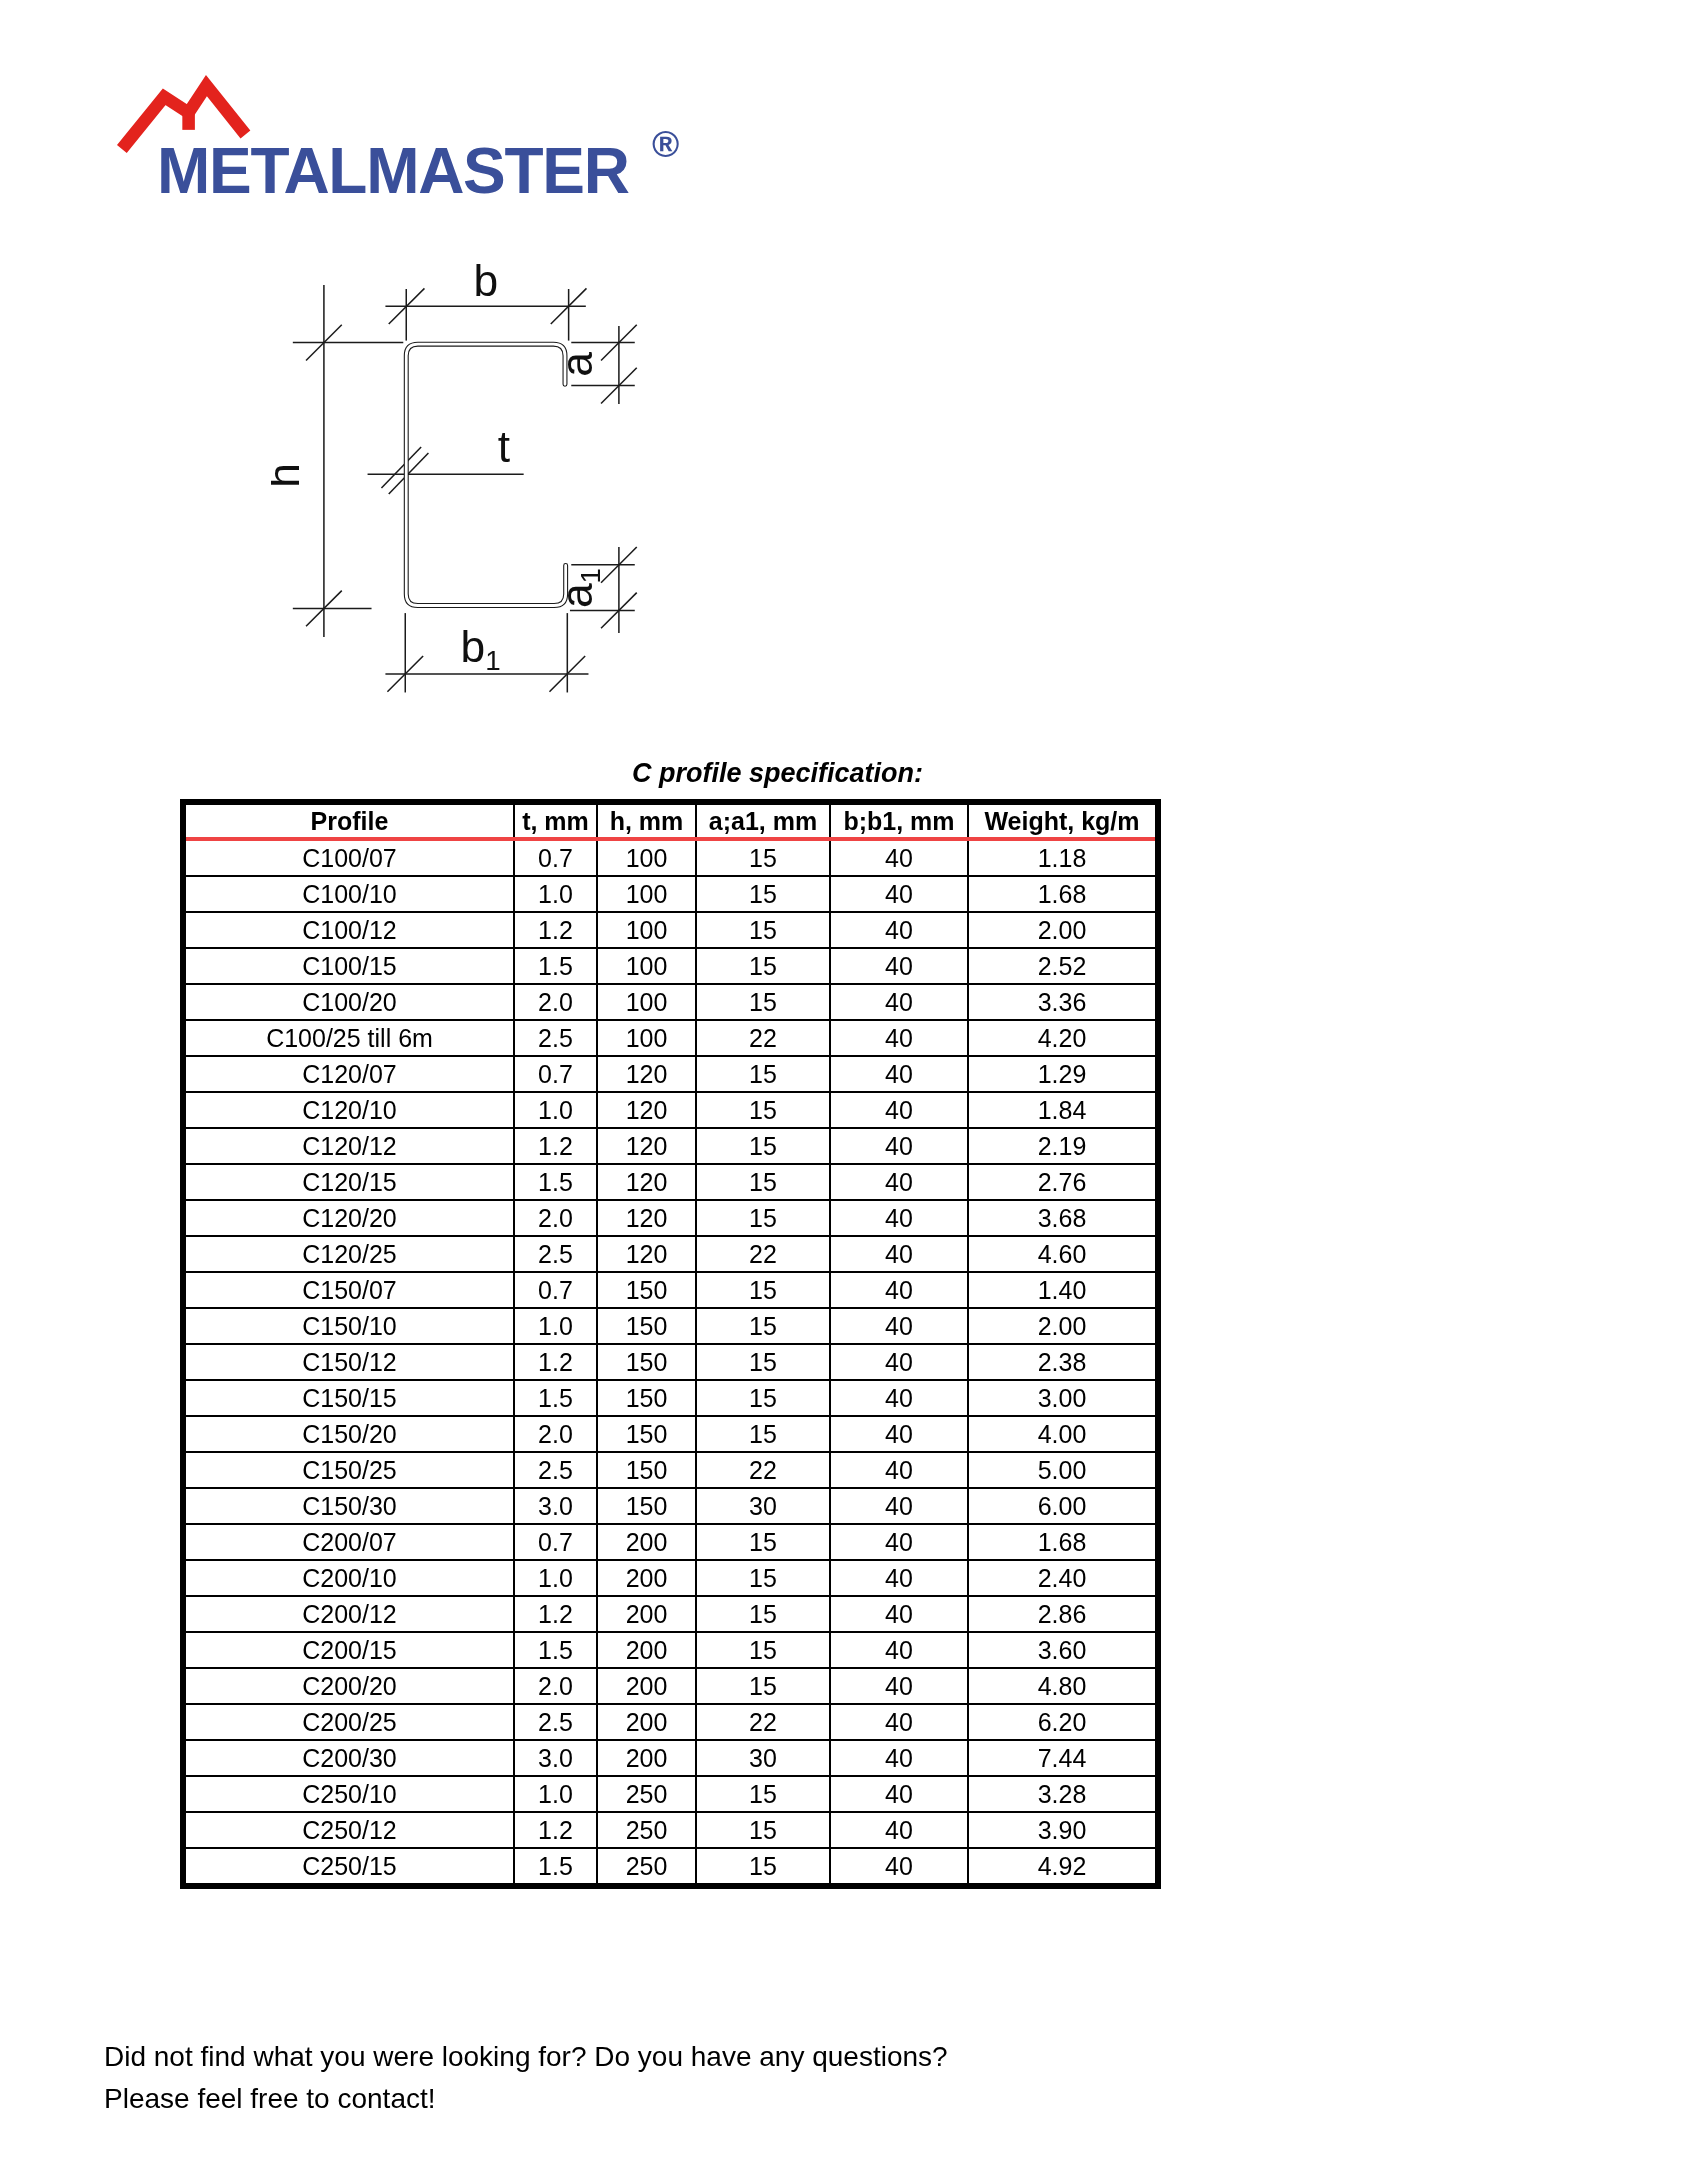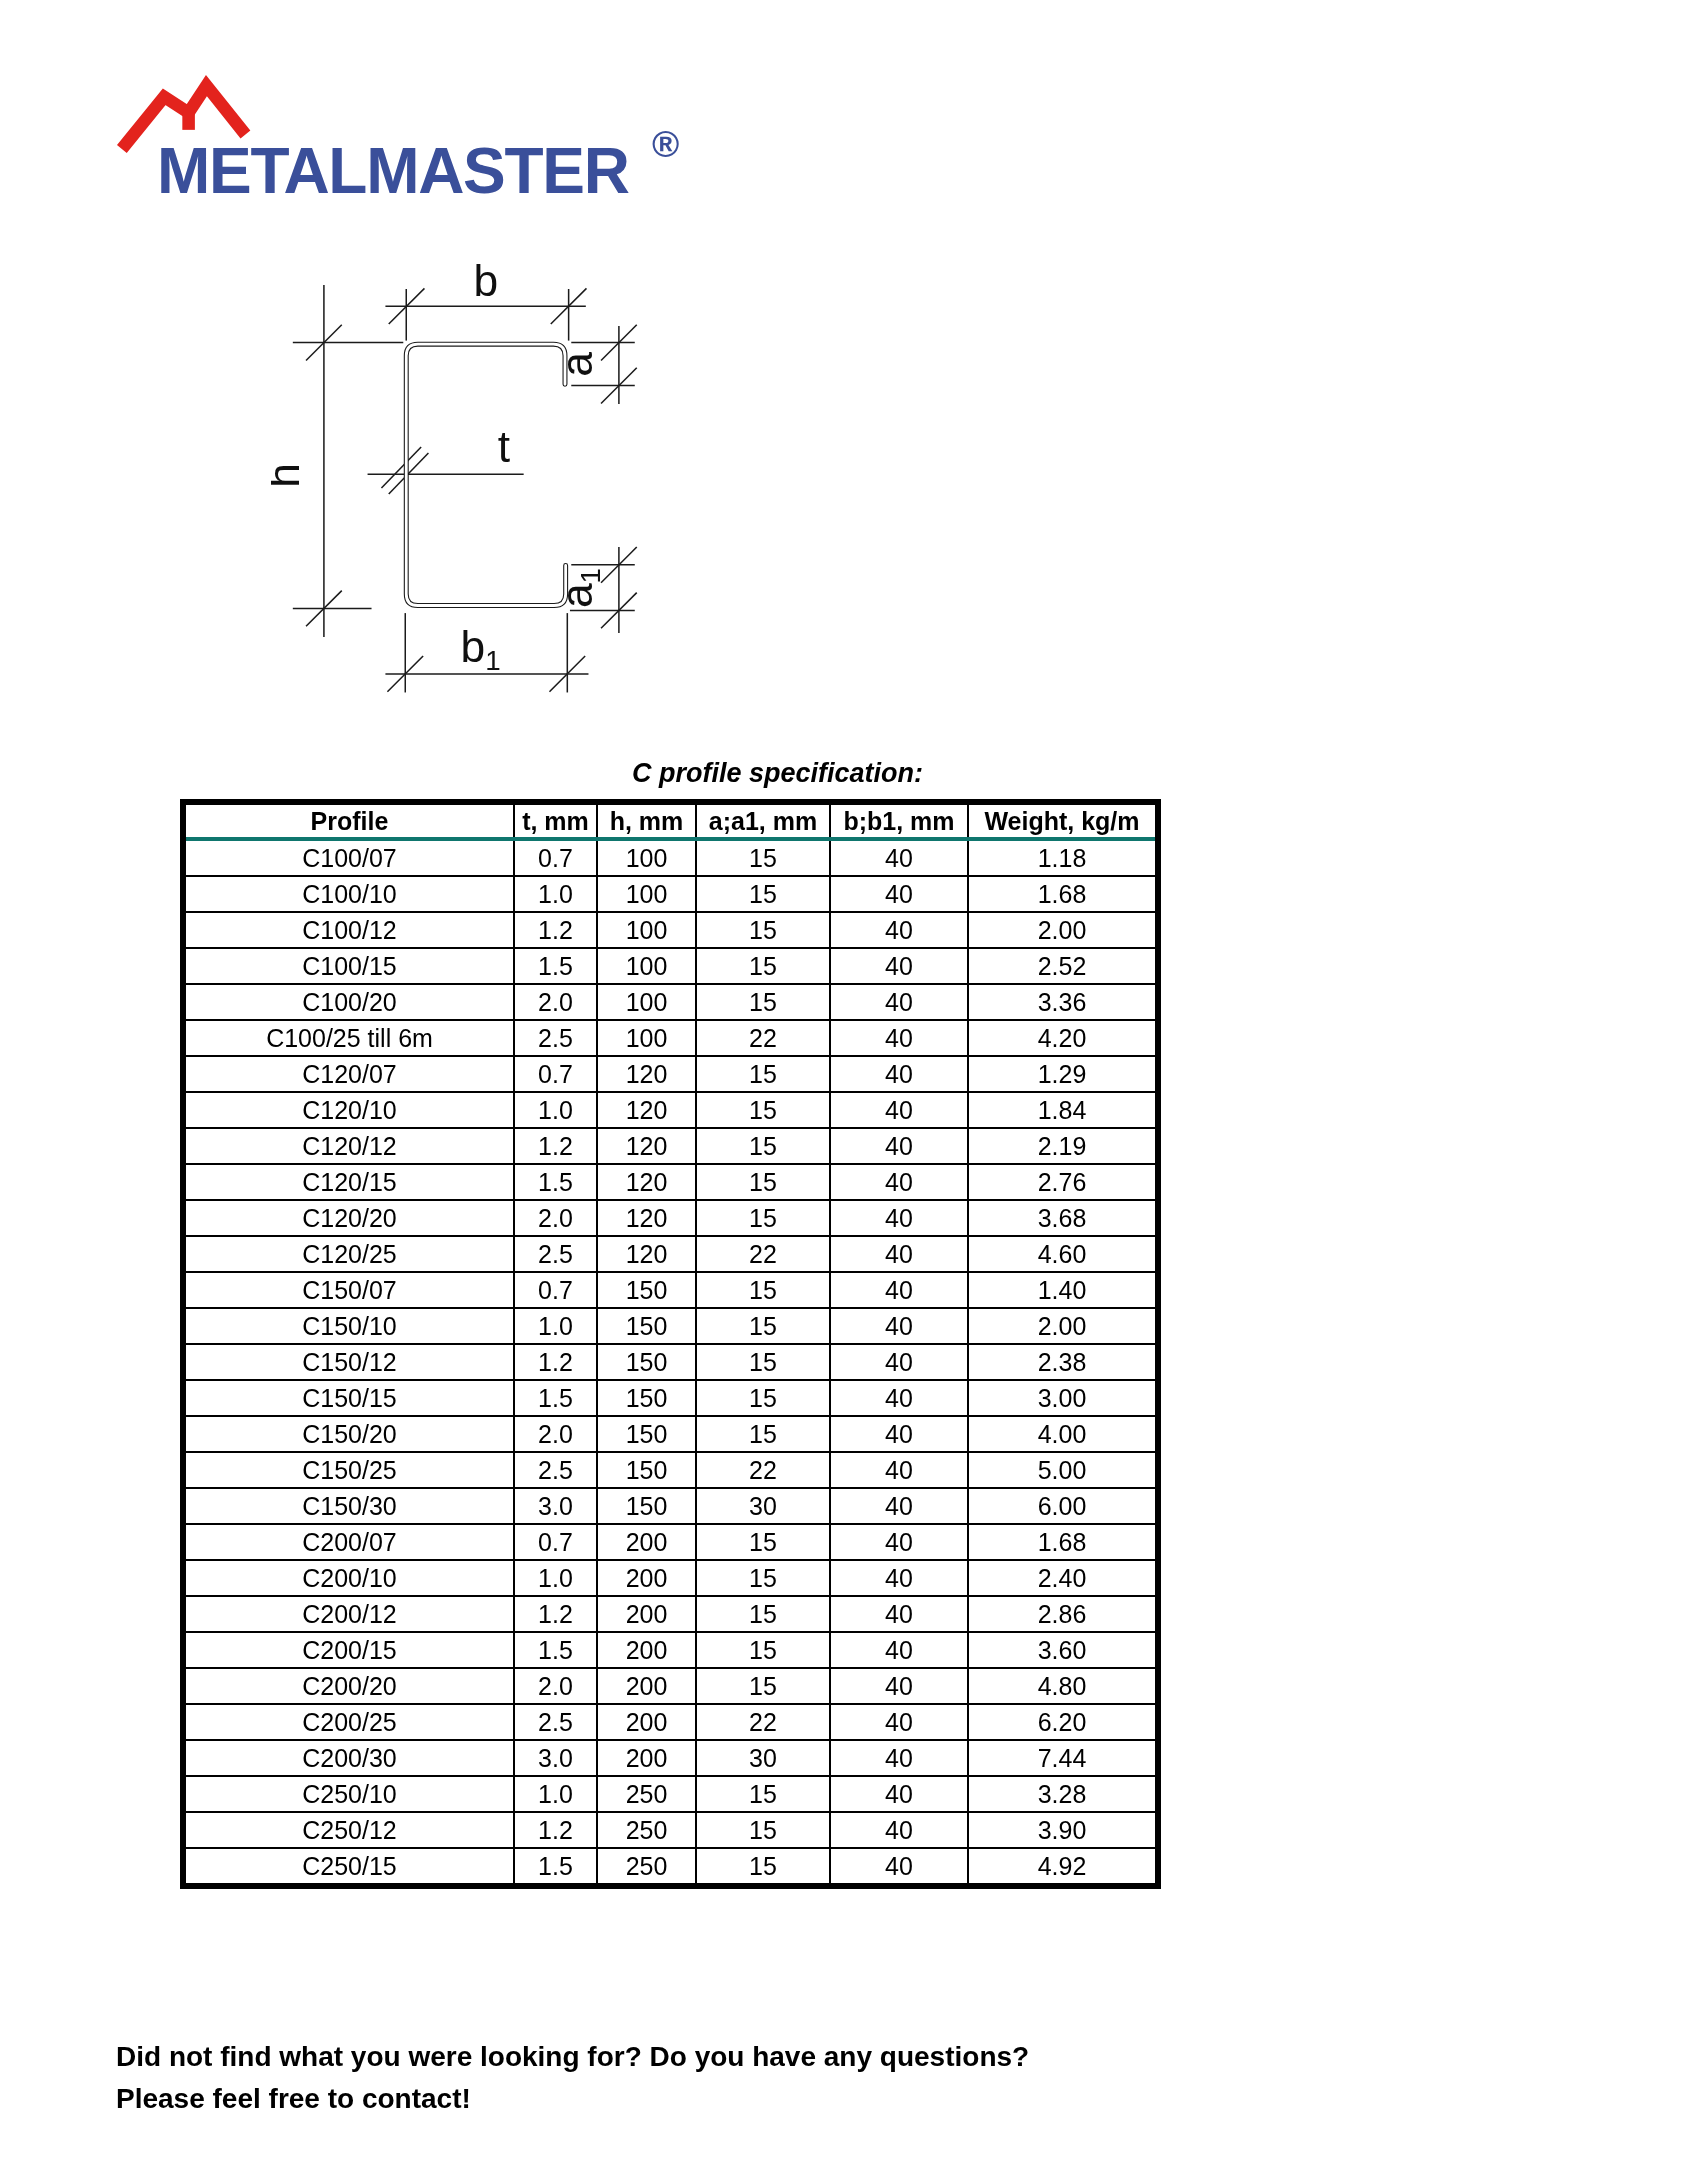--- a/index.html
+++ b/index.html
@@ -40,29 +40,29 @@
     border:6px solid #000;
   }
   table.spec th, table.spec td{
     border:2.6px solid #000;
     font-size:25px;
     padding:0 5.3px;
     overflow:hidden;white-space:nowrap;
   }
   table.spec th{
     font-weight:bold;text-align:center;height:32px;
-    border-bottom:4px solid #0f766e;
+    border-bottom:4px solid #ef4444;
   }
   table.spec td{height:34px;}
   td.col0{text-align:center;}
   td.col1,td.col2,td.col3,td.col4{text-align:center;}
   td.col5{text-align:center;padding-right:6.6px;}
 
   
-  .footer-line{position:absolute;left:116px;font-size:28px;line-height:1;white-space:nowrap;font-weight:bold;}
+  .footer-line{position:absolute;left:104px;font-size:28px;line-height:1;white-space:nowrap;}
   #footer-line1{top:2043px;}
   #footer-line2{top:2085px;}
 </style>
 </head>
 <body>
 
 <div class="abs" style="left:0;top:0;width:1687px;height:2183px;">
 
   <div>
     <svg id="mountain-svg" viewBox="160 108 230 130" xmlns="http://www.w3.org/2000/svg">

